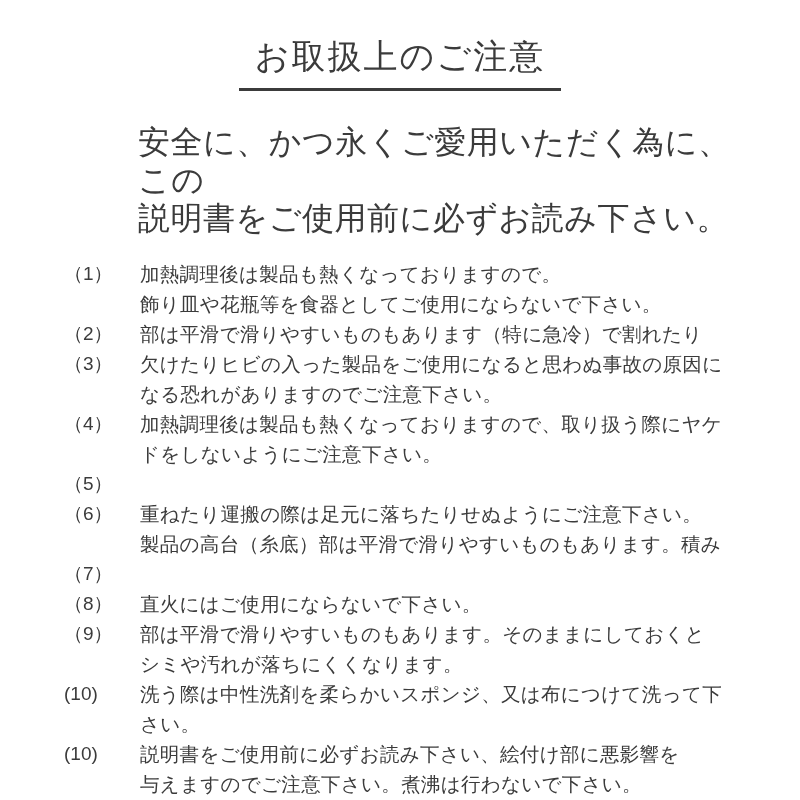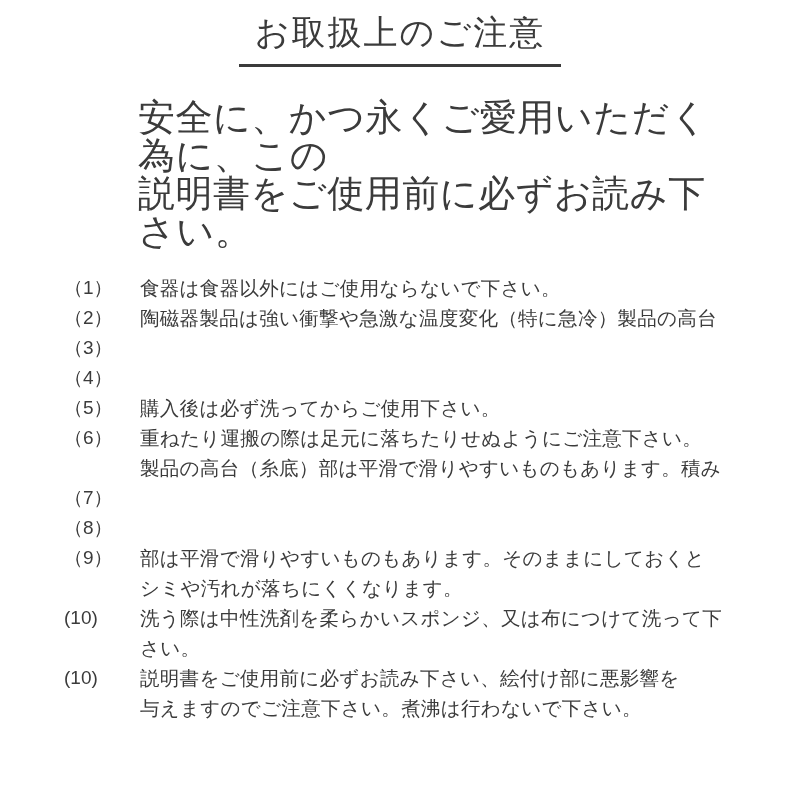--- a/index.html
+++ b/index.html
@@ -9,36 +9,36 @@
     width: 800px;
     height: 800px;
     margin: 0 auto;
     background: #ffffff;
     color: #3b3b3b;
     font-family: "Liberation Sans", sans-serif;
     overflow: hidden;
   }
   .title-wrap {
     text-align: center;
-    padding-top: 10px;
+    padding-top: 34px;
   }
   .title {
     display: inline-block;
     font-size: 34px;
     font-weight: 500;
     letter-spacing: 2px;
     color: #3b3b3b;
     border-bottom: 3px solid #3b3b3b;
     padding: 0 16px 8px 16px;
   }
   .intro {
     margin-top: 32px;
     padding-left: 138px;
     padding-right: 60px;
-    font-size: 37px;
+    font-size: 32px;
     line-height: 38px;
     letter-spacing: 0.5px;
     color: #3b3b3b;
   }
   .list {
     margin-top: 22px;
     padding-left: 64px;
     padding-right: 48px;
   }
   .item { display: flex; align-items: flex-start; }
@@ -70,60 +70,69 @@
   <div class="intro">
     <div>安全に、かつ永くご愛用いただく為に、この</div>
     <div>説明書をご使用前に必ずお読み下さい。</div>
   </div>
 
   <div class="list">
 
     <div class="item">
       <div class="num">（1）</div>
       <div class="lines">
-        <div class="line">食器は食器以外にはご使用ならないで下さい。</div>
+        <div class="line">加熱調理後は製品も熱くなっておりますので。</div>
+        <div class="line">飾り皿や花瓶等を食器としてご使用にならないで下さい。</div>
       </div>
     </div>
 
     <div class="item">
       <div class="num">（2）</div>
       <div class="lines">
-        <div class="line">陶磁器製品は強い衝撃や急激な温度変化（特に急冷）製品の高台</div>
+        <div class="line">部は平滑で滑りやすいものもあります（特に急冷）で割れたり</div>
       </div>
     </div>
 
     <div class="item">
       <div class="num">（3）</div>
+      <div class="lines">
+        <div class="line">欠けたりヒビの入った製品をご使用になると思わぬ事故の原因に</div>
+        <div class="line">なる恐れがありますのでご注意下さい。</div>
+      </div>
     </div>
 
     <div class="item">
       <div class="num">（4）</div>
+      <div class="lines">
+        <div class="line">加熱調理後は製品も熱くなっておりますので、取り扱う際にヤケ</div>
+        <div class="line">ドをしないようにご注意下さい。</div>
+      </div>
     </div>
 
     <div class="item">
       <div class="num">（5）</div>
-      <div class="lines">
-        <div class="line">購入後は必ず洗ってからご使用下さい。</div>
-      </div>
     </div>
 
     <div class="item">
       <div class="num">（6）</div>
       <div class="lines">
         <div class="line">重ねたり運搬の際は足元に落ちたりせぬようにご注意下さい。</div>
         <div class="line">製品の高台（糸底）部は平滑で滑りやすいものもあります。積み</div>
       </div>
     </div>
 
     <div class="item">
       <div class="num">（7）</div>
     </div>
 
     <div class="item">
       <div class="num">（8）</div>
+      <div class="lines">
+        <div class="line">直火にはご使用にならないで下さい。</div>
+      </div>
     </div>
 
     <div class="item">
       <div class="num">（9）</div>
       <div class="lines">
         <div class="line">部は平滑で滑りやすいものもあります。そのままにしておくと</div>
         <div class="line">シミや汚れが落ちにくくなります。</div>
       </div>
     </div>
 

